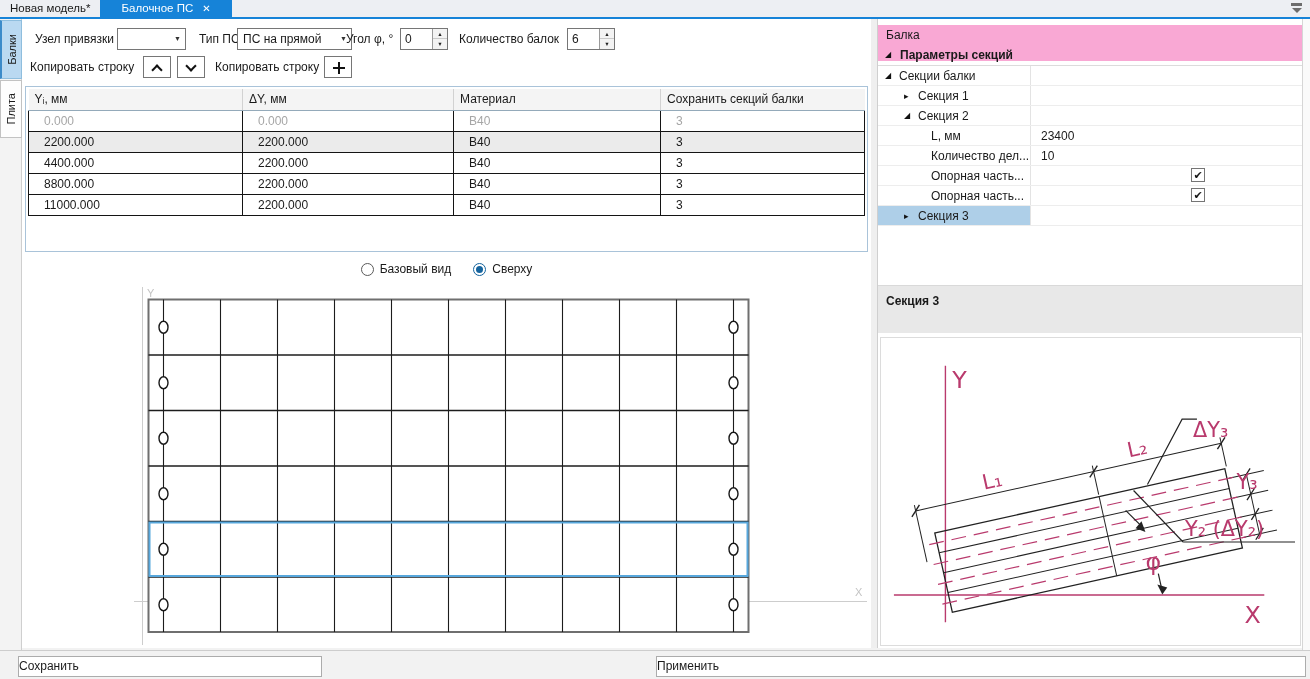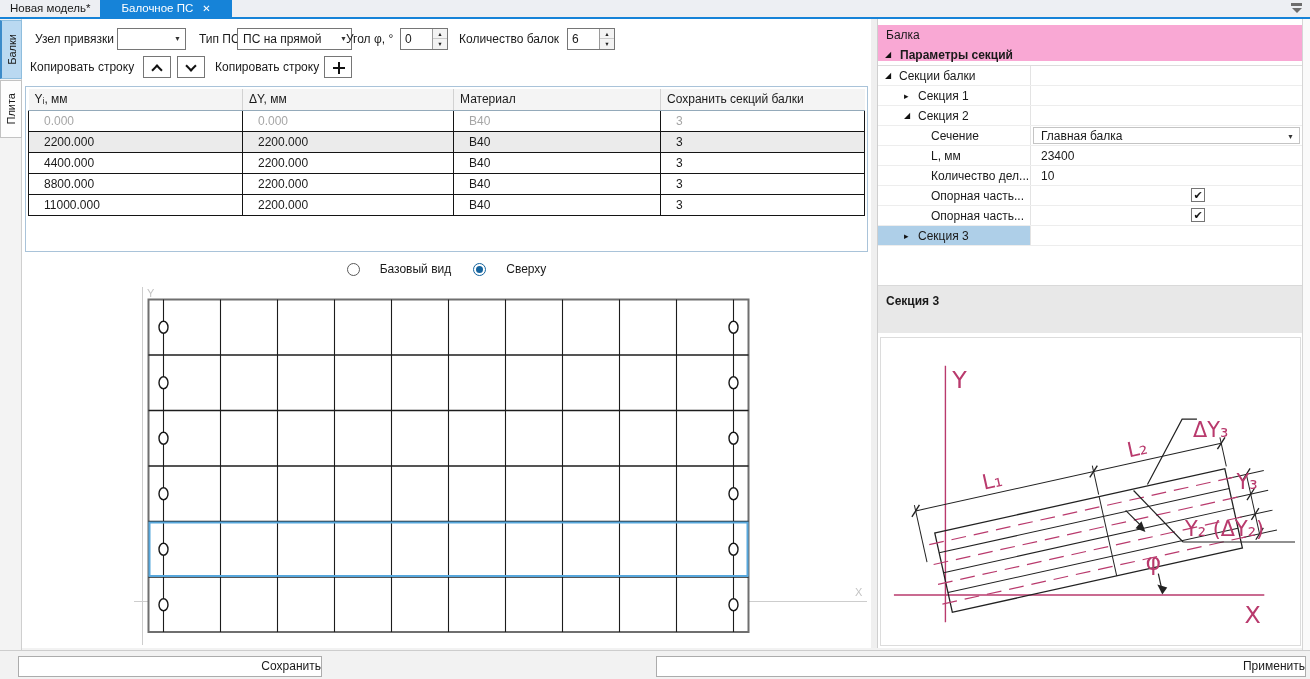--- a/index.html
+++ b/index.html
@@ -44,21 +44,21 @@
   #table-box{position:absolute;left:3px;top:67px;width:843px;height:166px;border:1px solid #a9c3d9;background:#fff}
   #beam-table{border-collapse:collapse;table-layout:fixed;width:837px;margin:2px}
   #beam-table th{height:21px;background:#f4f4f4;border-right:1px solid #d2d2d2;border-bottom:1px solid #94aaba;font-weight:normal;text-align:left;padding-left:6px}
   #beam-table th:last-child{border-right:none}
   #beam-table td{height:21px;border:1px solid #141414;padding-left:15px;background:#fff}
   #beam-table tr.muted td{color:#a6a6a6}
   #beam-table tr.selected td{background:#ebebeb}
 
   
   #viewbar{position:absolute;left:0;top:242px;width:849px;display:flex;justify-content:center;gap:22px}
-  .radio{display:flex;align-items:center;gap:20px;height:16px}
+  .radio{display:flex;align-items:center;gap:6px;height:16px}
   .rdot{width:13px;height:13px;border:1px solid #5a5a5a;border-radius:50%;background:#fff;position:relative}
   .radio.sel .rdot{border-color:#15649e}
   .radio.sel .rdot::after{content:"";position:absolute;left:2px;top:2px;width:7px;height:7px;border-radius:50%;background:#15649e}
 
   #plan-svg{position:absolute;left:0;top:260px}
   .axis-lbl{fill:#c4c4c4;font-size:11px;font-family:"Liberation Sans",sans-serif}
 
   
   #splitter{position:absolute;left:871px;top:19px;width:6px;height:629px;background:#efefef}
   #gutter{position:absolute;left:1302px;top:19px;width:8px;height:631px;background:#fafafa;border-left:1px solid #d6d6d6}
@@ -85,21 +85,21 @@
   .cb{position:absolute;left:160px;top:2px;width:14px;height:14px;border:1px solid #757575;background:#fff;text-align:center;line-height:13px;font-size:11px;color:#1a1a1a}
 
   #desc-band{position:absolute;left:0;top:266px;width:425px;height:48px;background:#e8e8e8;border-top:1px solid #d9d9d9}
   #desc-band .ttl{position:absolute;left:8px;top:8px;font-weight:bold}
   #diagram-box{position:absolute;left:2px;top:318px;width:421px;height:309px;background:#fff;border:1px solid #dcdcdc}
   .dg-label{fill:#b93a6d;font-size:21px;font-family:"DejaVu Sans",sans-serif}
   .dg-label.big{font-size:24px}
 
   
   #footer{position:absolute;left:0;top:650px;width:1310px;height:29px;background:#f2f2f2;border-top:1px solid #cdcdcd}
-  .fbtn{position:absolute;top:5px;height:21px;background:#fff;border:1px solid #acacac;text-align:right;line-height:19px}
+  .fbtn{position:absolute;top:5px;height:21px;background:#fff;border:1px solid #acacac;text-align:left;line-height:19px}
 </style>
 </head>
 <body>
 
 <div id="tabbar">
   <div class="doc-tab">
     <span>Новая модель*</span>
   </div>
   <div class="doc-tab active">
     <span>Балочное ПС</span>
@@ -297,31 +297,20 @@
     </div>
     <div class="prow">
       <div class="pname">
         <span class="exp e2">◢</span>
         <span class="txt lvl2">Секция 2</span>
       </div>
         <div class="pval"></div>
     </div>
     <div class="prow">
       <div class="pname">
-          <span class="txt lvl3">Сечение</span>
-        </div>
-      <div class="pval">
-        <div class="pcombo">
-          <span class="txt">Главная балка</span>
-          <span class="arr">▼</span>
-        </div>
-      </div>
-    </div>
-    <div class="prow">
-      <div class="pname">
           <span class="txt lvl3">L, мм</span>
         </div>
       <div class="pval">
           <span class="txt">23400</span>
         </div>
     </div>
     <div class="prow">
       <div class="pname">
           <span class="txt lvl3">Количество дел...</span>
         </div>

